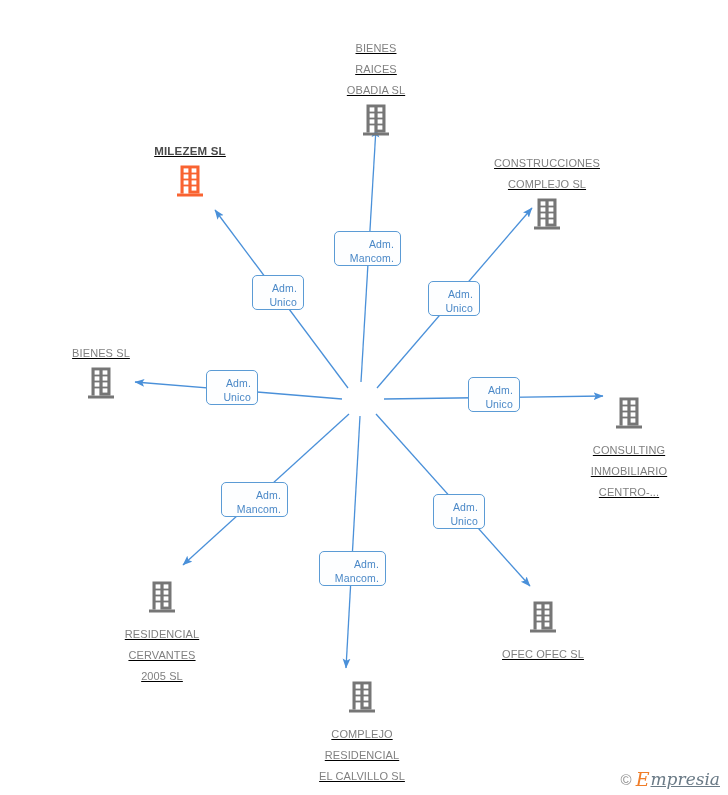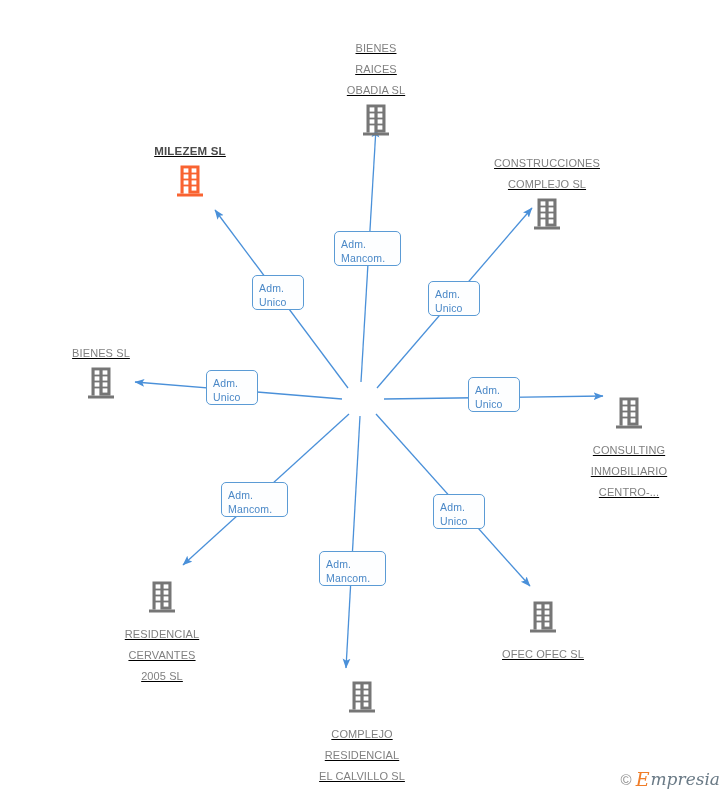--- a/index.html
+++ b/index.html
@@ -61,21 +61,21 @@
   
   .rel-chip {
     position: absolute;
     box-sizing: border-box;
     background: #fdfeff;
     border: 1px solid #5b9bd5;
     border-radius: 5px;
     color: #4a88c7;
     font-size: 10.5px;
     line-height: 1.38;
-    text-align: left;
+    text-align: right;
     padding: 5px 6px 5px 6px;
     white-space: pre-line;
     letter-spacing: 0.15px;
     box-shadow: 0 0 0 0 rgba(0,0,0,0);
   }
 
   
   #watermark {
     position: absolute;
     right: 8px;
@@ -96,20 +96,21 @@
     color: #f07d28;
     line-height: 1;
   }
   #watermark .wm-rest {
     font-family: "DejaVu Serif", serif;
     font-style: italic;
     font-size: 17px;
     color: #6a7a86;
     line-height: 1;
     margin-left: -3px;
+    text-decoration: underline;
   }
 </style>
 </head>
 <body>
 
 <div id="graph-canvas">
 
   <svg id="edge-layer" viewBox="0 0 728 795" width="728" height="795" xmlns="http://www.w3.org/2000/svg">
     <defs>
       <marker id="arrowhead" markerWidth="9" markerHeight="9" refX="7.2" refY="3.2" orient="auto" markerUnits="strokeWidth">

